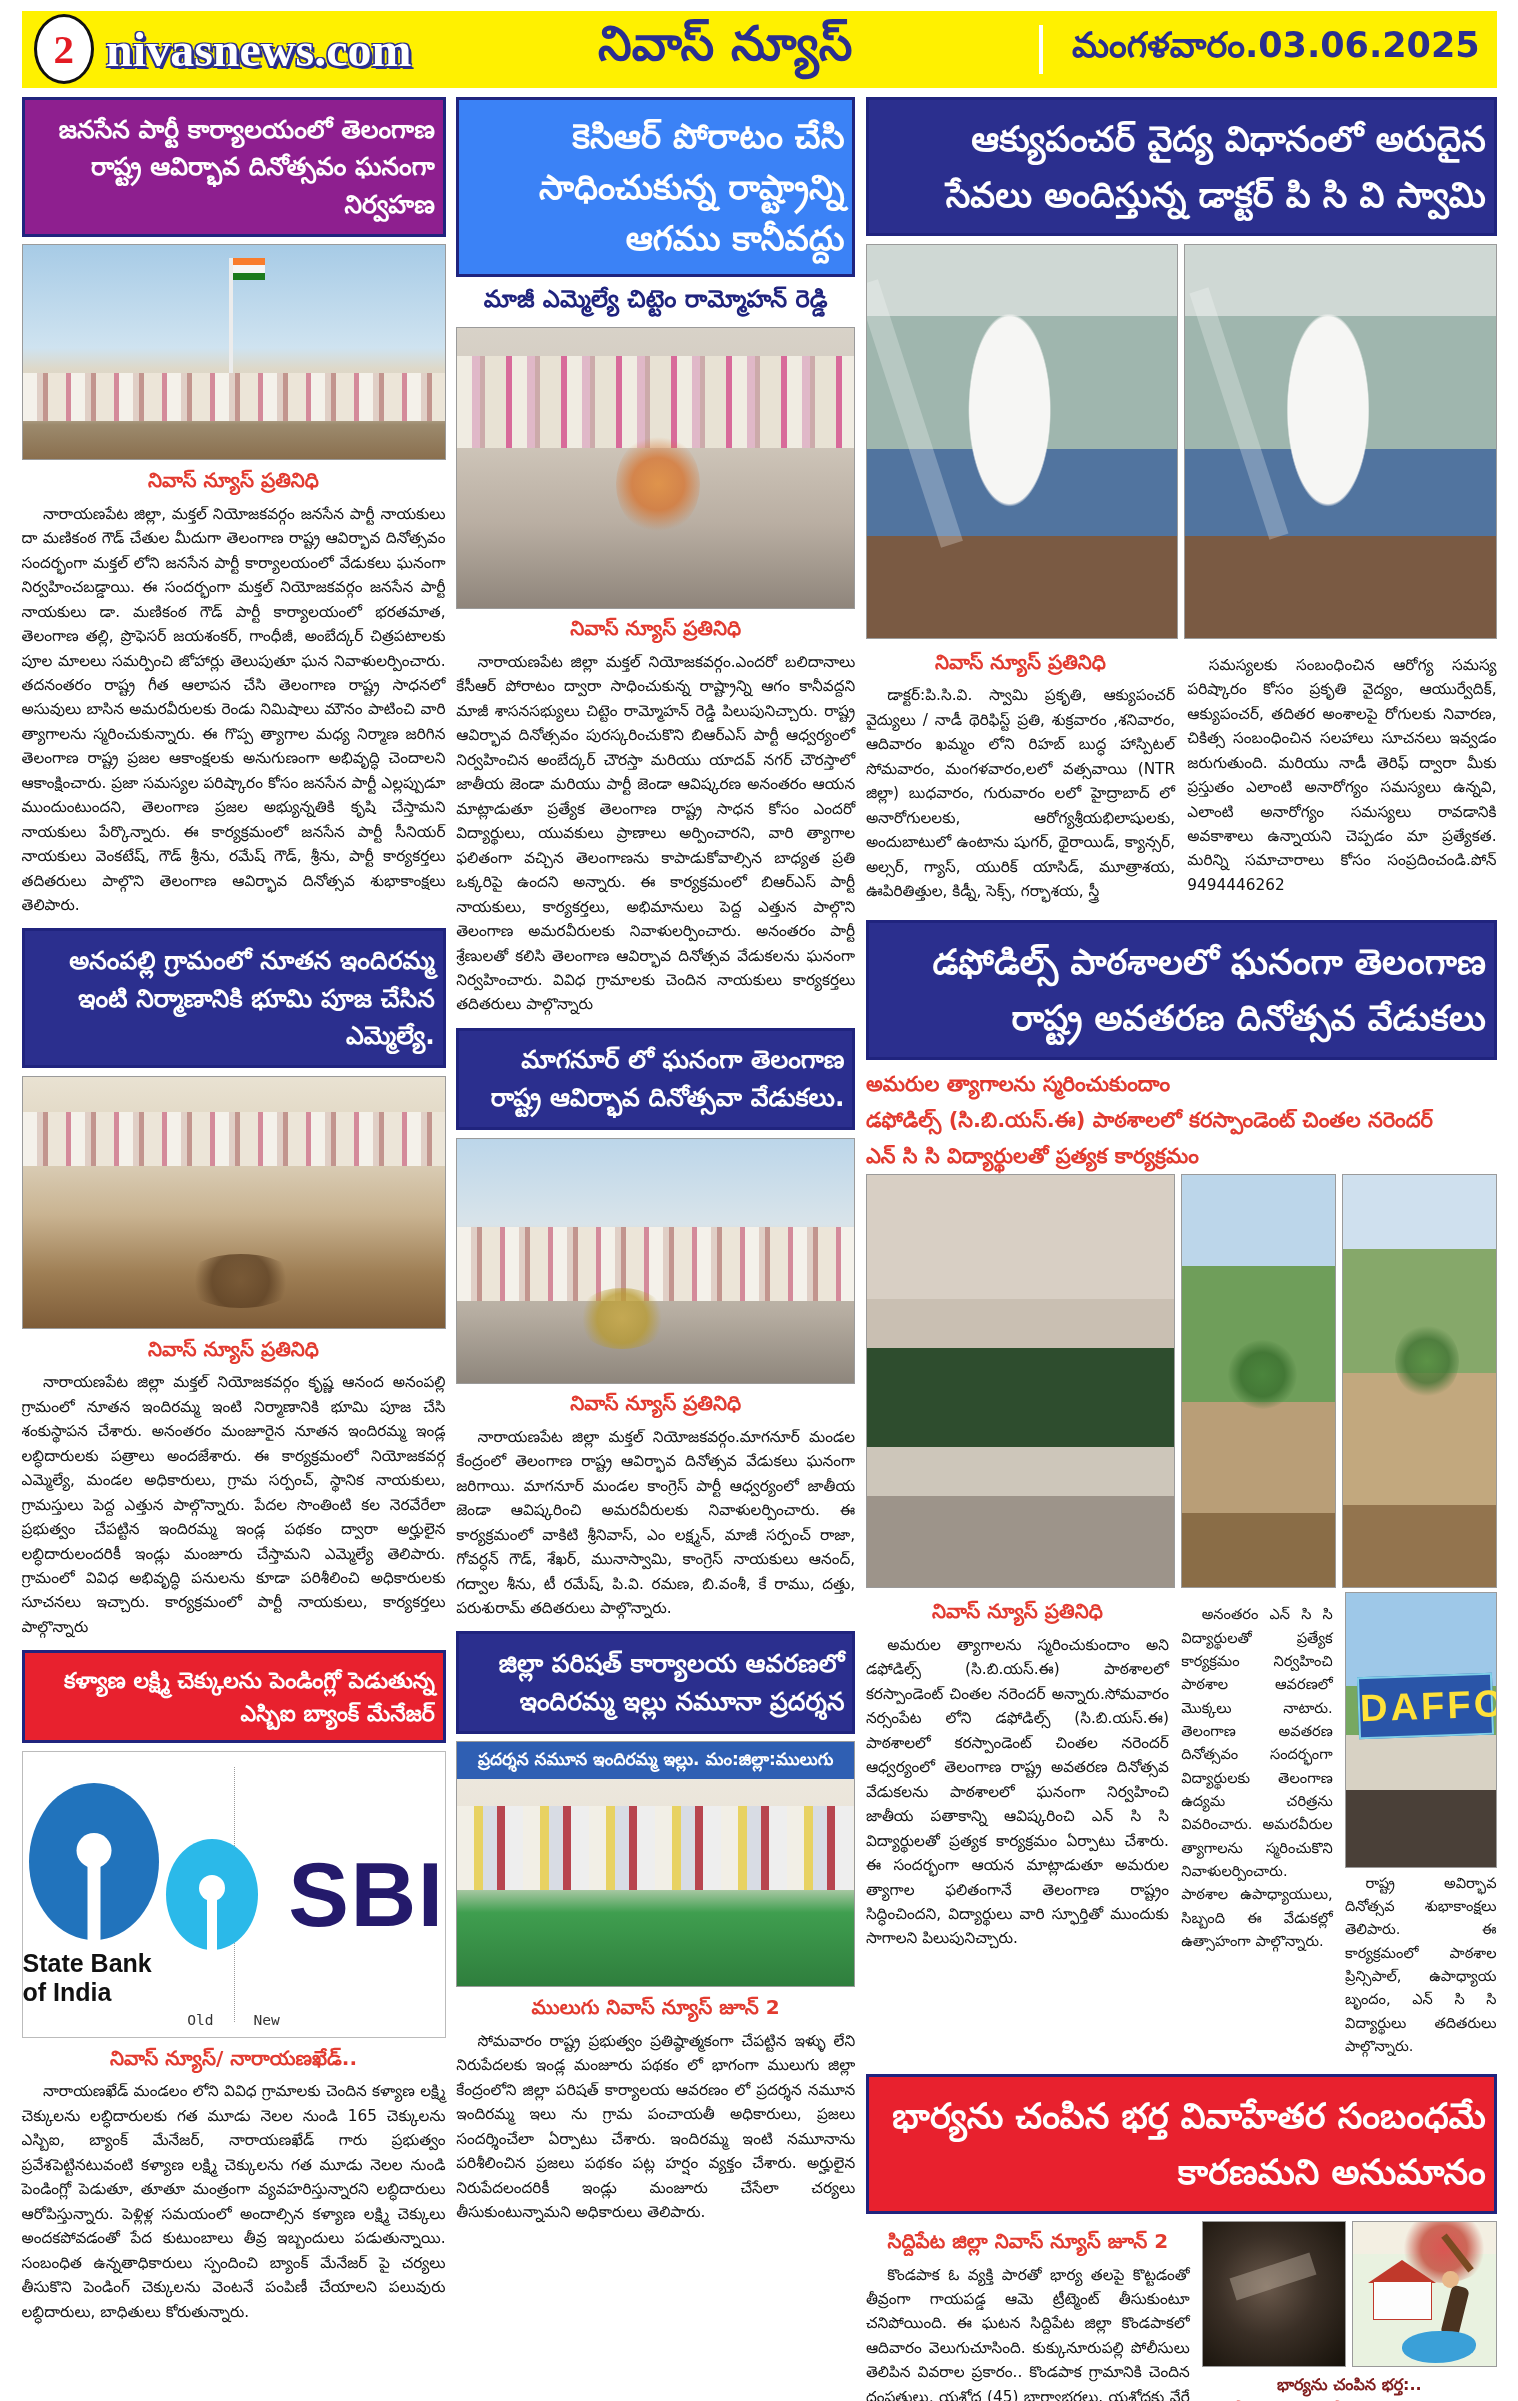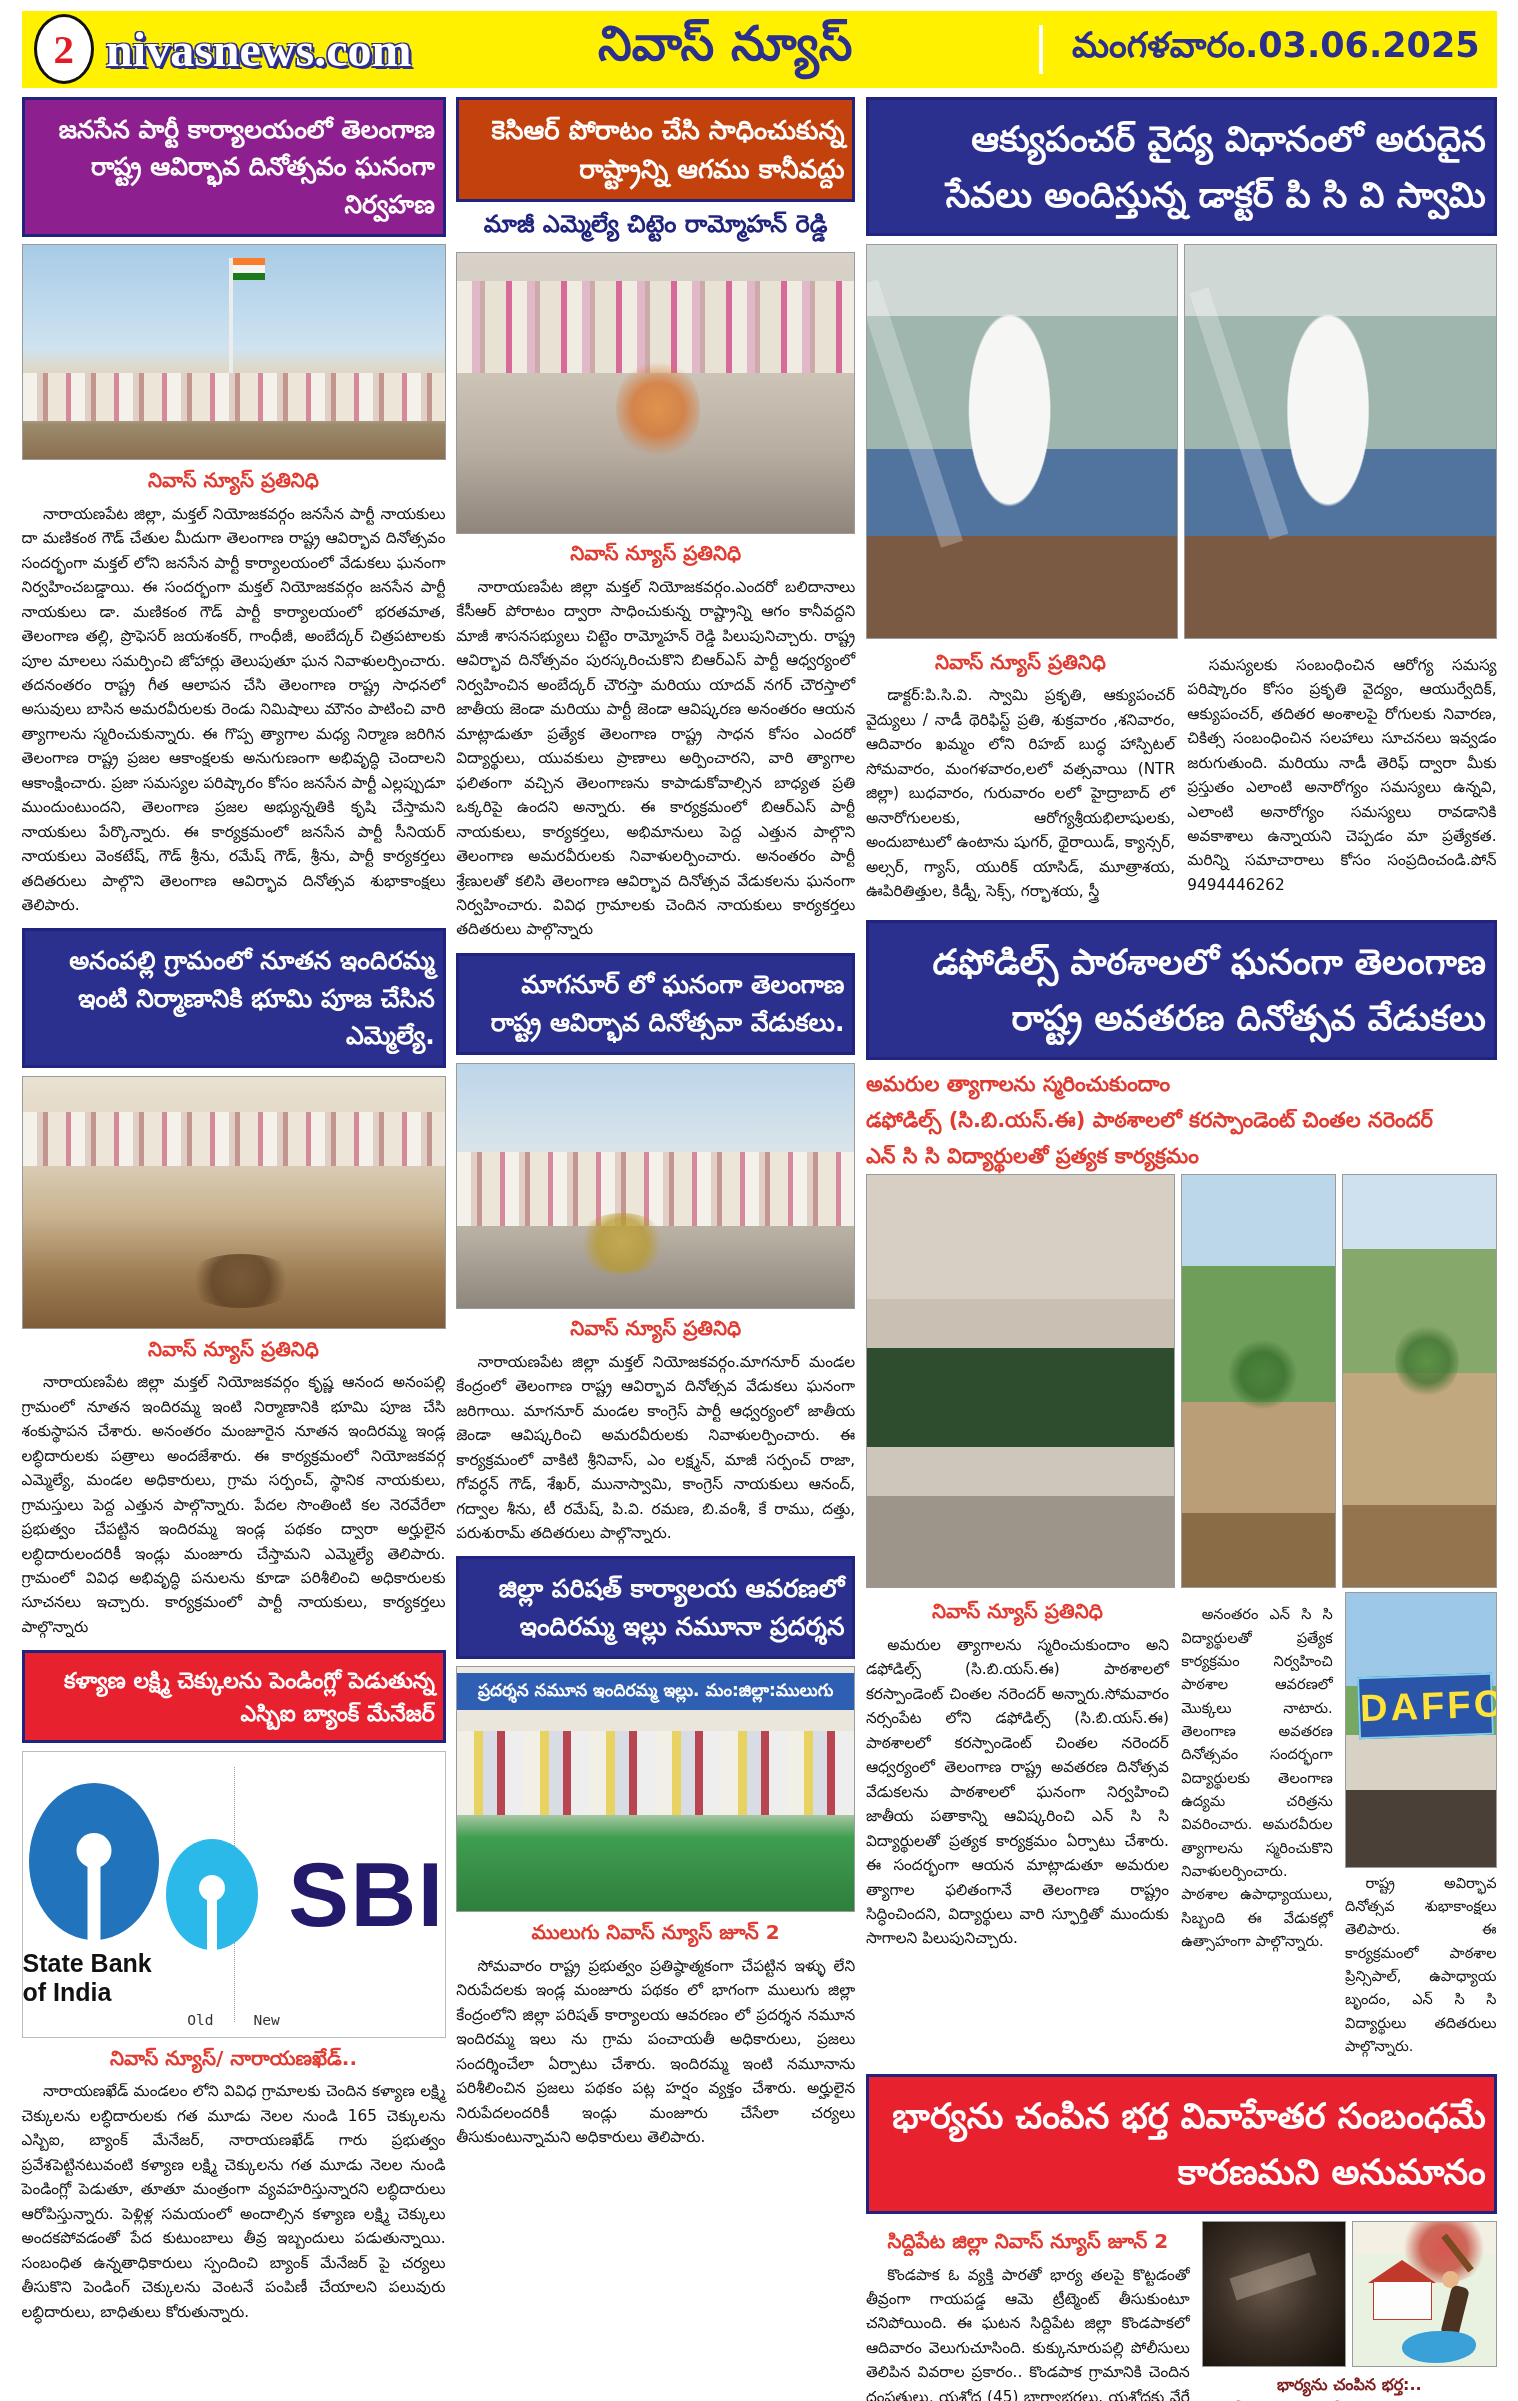--- a/index.html
+++ b/index.html
@@ -18,21 +18,21 @@
   .cols{display:flex;gap:10.7px;align-items:flex-start;}
   .c1{width:424px;flex:none;}
   .c2{width:399px;flex:none;}
   .c3{flex:1;min-width:0;}
   article{margin-bottom:10.7px;}
   
   .hl{border:3.1px solid #20247e;color:#fff;text-align:right;font-weight:bold;margin:0 0 7.7px;
       padding:10.7px 7.7px;line-height:1.5;}
   .hl.purple{background:#8e1f8f;font-size:25px;}
   .hl.navy{background:#2b2f8e;font-size:25px;}
-  .hl.pink{background:#c2410c;font-size:26px;}
+  .hl.pink{background:#3b82f6;font-size:34px;}
   .hl.red{background:#e8212e;font-size:22px;}
   .hl.big{font-size:35px;line-height:1.6;}
   .subhead-blue{color:#20247e;font-weight:bold;text-align:center;font-size:24px;margin:1.5px 0 7.7px;}
   .byline{color:#e23b30;font-weight:bold;text-align:center;font-size:20px;margin:7.7px 0 4.6px;}
   .red-subs div{color:#e23b30;font-weight:bold;font-size:21px;line-height:1.7;}
   .body{font-size:15.3px;line-height:1.6;text-align:justify;color:#101010;margin:0 0 6.1px;text-indent:1.4em;}
   .small{font-size:14.6px;}
   
   .photo{border:0.8px solid #9a9a9a;position:relative;overflow:hidden;margin-bottom:3.1px;box-sizing:border-box;}
   .ph-flag{height:216px;background:linear-gradient(180deg,#a7cbe6 0%,#cfe3f0 48%,#ded8c8 58%,#d8cfc0 76%,#9c8a6d 84%,#8a6f4e 100%);}
@@ -48,21 +48,21 @@
   .ph-plant1{height:414px;background:linear-gradient(180deg,#bcd6ea 0 22%,#6f9e5a 22% 55%,#b99e77 55% 82%,#8a6d47 82% 100%);}
   .ph-plant2{height:414px;background:linear-gradient(180deg,#cfe0ee 0 18%,#86a86a 18% 48%,#c2a87e 48% 80%,#93744e 80% 100%);}
   .ph-gate{height:276px;background:linear-gradient(180deg,#9ec8e8 0 34%,#77a861 34% 52%,#d8d2c4 52% 72%,#4a4038 72% 100%);}
   .ph-dead{height:146px;background:radial-gradient(ellipse at 45% 45%,#6b5a4c 0%,#3a2f26 45%,#151009 100%);}
   .ph-cartoon{height:146px;background:linear-gradient(180deg,#f3efe2 0 22%,#e9f2e0 22% 100%);}
   
   .crowd{position:absolute;left:0;right:0;
      background:repeating-linear-gradient(90deg,#f4f1ea 0 14px,#e0cfc6 14px 20px,#c2958e 20px 24.6px,#ece5d8 24.6px 43px,#d48a9a 43px 48px);}
   .pole{position:absolute;width:3.8px;background:#ececec;}
   .flag-tri{position:absolute;width:32px;height:21.5px;background:linear-gradient(180deg,#f97c2b 0 34%,#f5f5f5 34% 66%,#1c7a1c 66%);}
-  .banner-strip{position:absolute;left:0;right:0;top:6px;background:#2f5fb3;color:#fff;font-weight:bold;
+  .banner-strip{position:absolute;left:0;right:0;top:0;background:#2f5fb3;color:#fff;font-weight:bold;
      font-size:17px;text-align:center;padding:6.1px 3.1px;}
   .gate-banner{position:absolute;left:8%;right:2%;top:30%;background:#2a55a8;border:2.3px solid #7fd0e8;
      color:#ffe23a;font-weight:bold;font-size:38px;text-align:center;letter-spacing:3.1px;padding:7.7px 0;
      transform:rotate(-2deg);font-family:"Liberation Sans",sans-serif;}
   .streak{position:absolute;background:rgba(255,255,255,.25);transform:rotate(-18deg);}
   .c-splash{position:absolute;background:radial-gradient(circle,#d22222 0%,#c03a2a 40%,rgba(0,0,0,0) 70%);opacity:.75;border-radius:50%;}
   .c-house{position:absolute;background:#fdfdfd;border:1.5px solid #c0392b;}
   .c-roof{position:absolute;width:0;height:0;border-left:34px solid transparent;border-right:34px solid transparent;border-bottom:23px solid #c0392b;}
   .c-man{position:absolute;width:18.4px;height:51px;background:#4a3320;transform:rotate(14deg);border-radius:6.1px;}
   .c-head{position:absolute;width:17px;height:17px;background:#e8b88a;border-radius:50%;}

